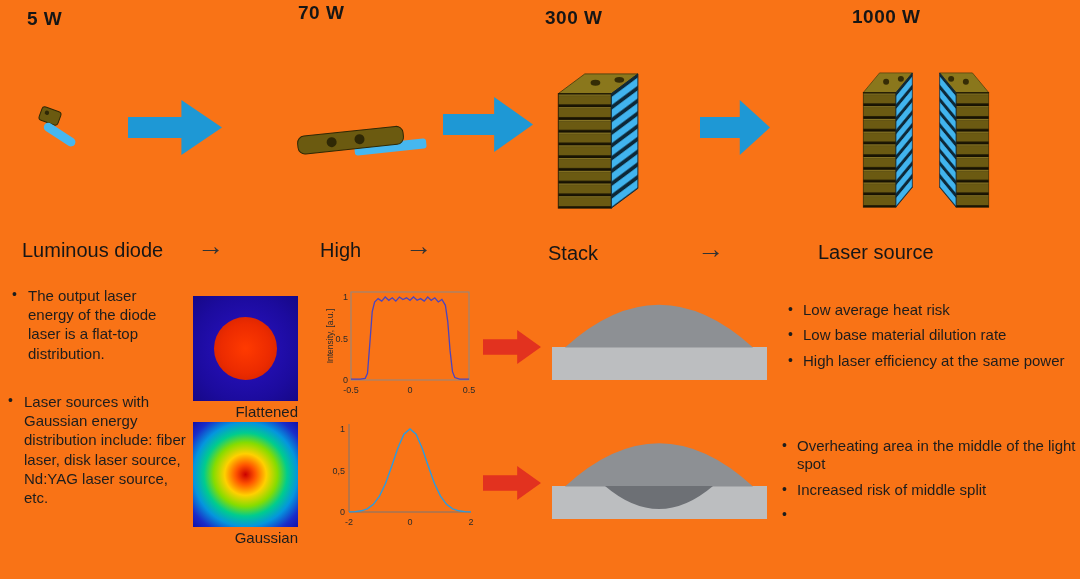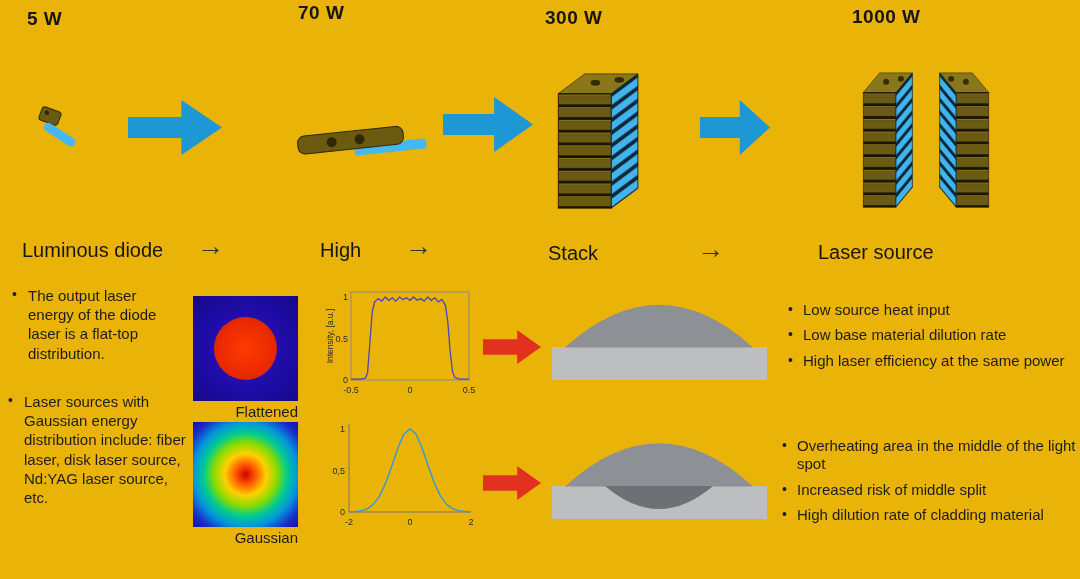--- a/index.html
+++ b/index.html
@@ -1,18 +1,18 @@
 <!DOCTYPE html>
 <html><head>
 <meta charset="utf-8">
 <style>
   *{margin:0;padding:0;box-sizing:border-box}
   html,body{background:#fff}
   body{font-family:"Liberation Sans",sans-serif;color:#111}
-  .canvas{position:relative;width:1080px;height:579px;background:#eab308;overflow:hidden}
+  .canvas{position:relative;width:1080px;height:579px;background:#f97316;overflow:hidden}
   .abs{position:absolute}
   .power{font-size:19px;font-weight:bold;color:#161616;letter-spacing:.5px}
   .stage-label{font-size:20px;color:#161616}
   .stage-arrow{font-size:27px;color:#333;line-height:1}
   .desc{display:flex;gap:6px;font-size:15px;line-height:1.28;color:#1d1d1d}
   .desc .dot{flex:0 0 10px;font-size:14px}
   .caption{font-size:15px;text-align:right;color:#1d1d1d}
   .bullet-list{display:flex;flex-direction:column;gap:7px}
   .bullet-item{display:flex;gap:7px;font-size:15px;line-height:1.22;color:#1d1d1d}
   .bullet-item .dot{flex:0 0 8px;font-size:14px}
@@ -135,21 +135,21 @@
   </svg>
 
   <svg class="abs" style="left:552px;top:300px" width="215" height="85" viewBox="0 0 215 85">
     <rect x="0" y="47" width="215" height="33" fill="#bcbec0"></rect>
     <path d="M 13,47.5 Q 107,-38 201,47.5 Z" fill="#8d9094"></path>
   </svg>
 
   <div class="abs bullet-list" style="left:788px;top:301px;width:292px">
       <div class="bullet-item">
         <span class="dot">•</span>
-        <span>Low source heat input</span>
+        <span>Low average heat risk</span>
       </div>
       <div class="bullet-item">
         <span class="dot">•</span>
         <span>Low base material dilution rate</span>
       </div>
       <div class="bullet-item">
         <span class="dot">•</span>
         <span>High laser efficiency at the same power</span>
       </div>
     </div>
@@ -189,17 +189,16 @@
       <div class="bullet-item">
         <span class="dot">•</span>
         <span>Overheating area in the middle of the light spot</span>
       </div>
       <div class="bullet-item">
         <span class="dot">•</span>
         <span>Increased risk of middle split</span>
       </div>
       <div class="bullet-item">
         <span class="dot">•</span>
-        <span>High dilution rate of cladding material</span>
       </div>
     </div>
 
 </div>
 
 </body></html>

